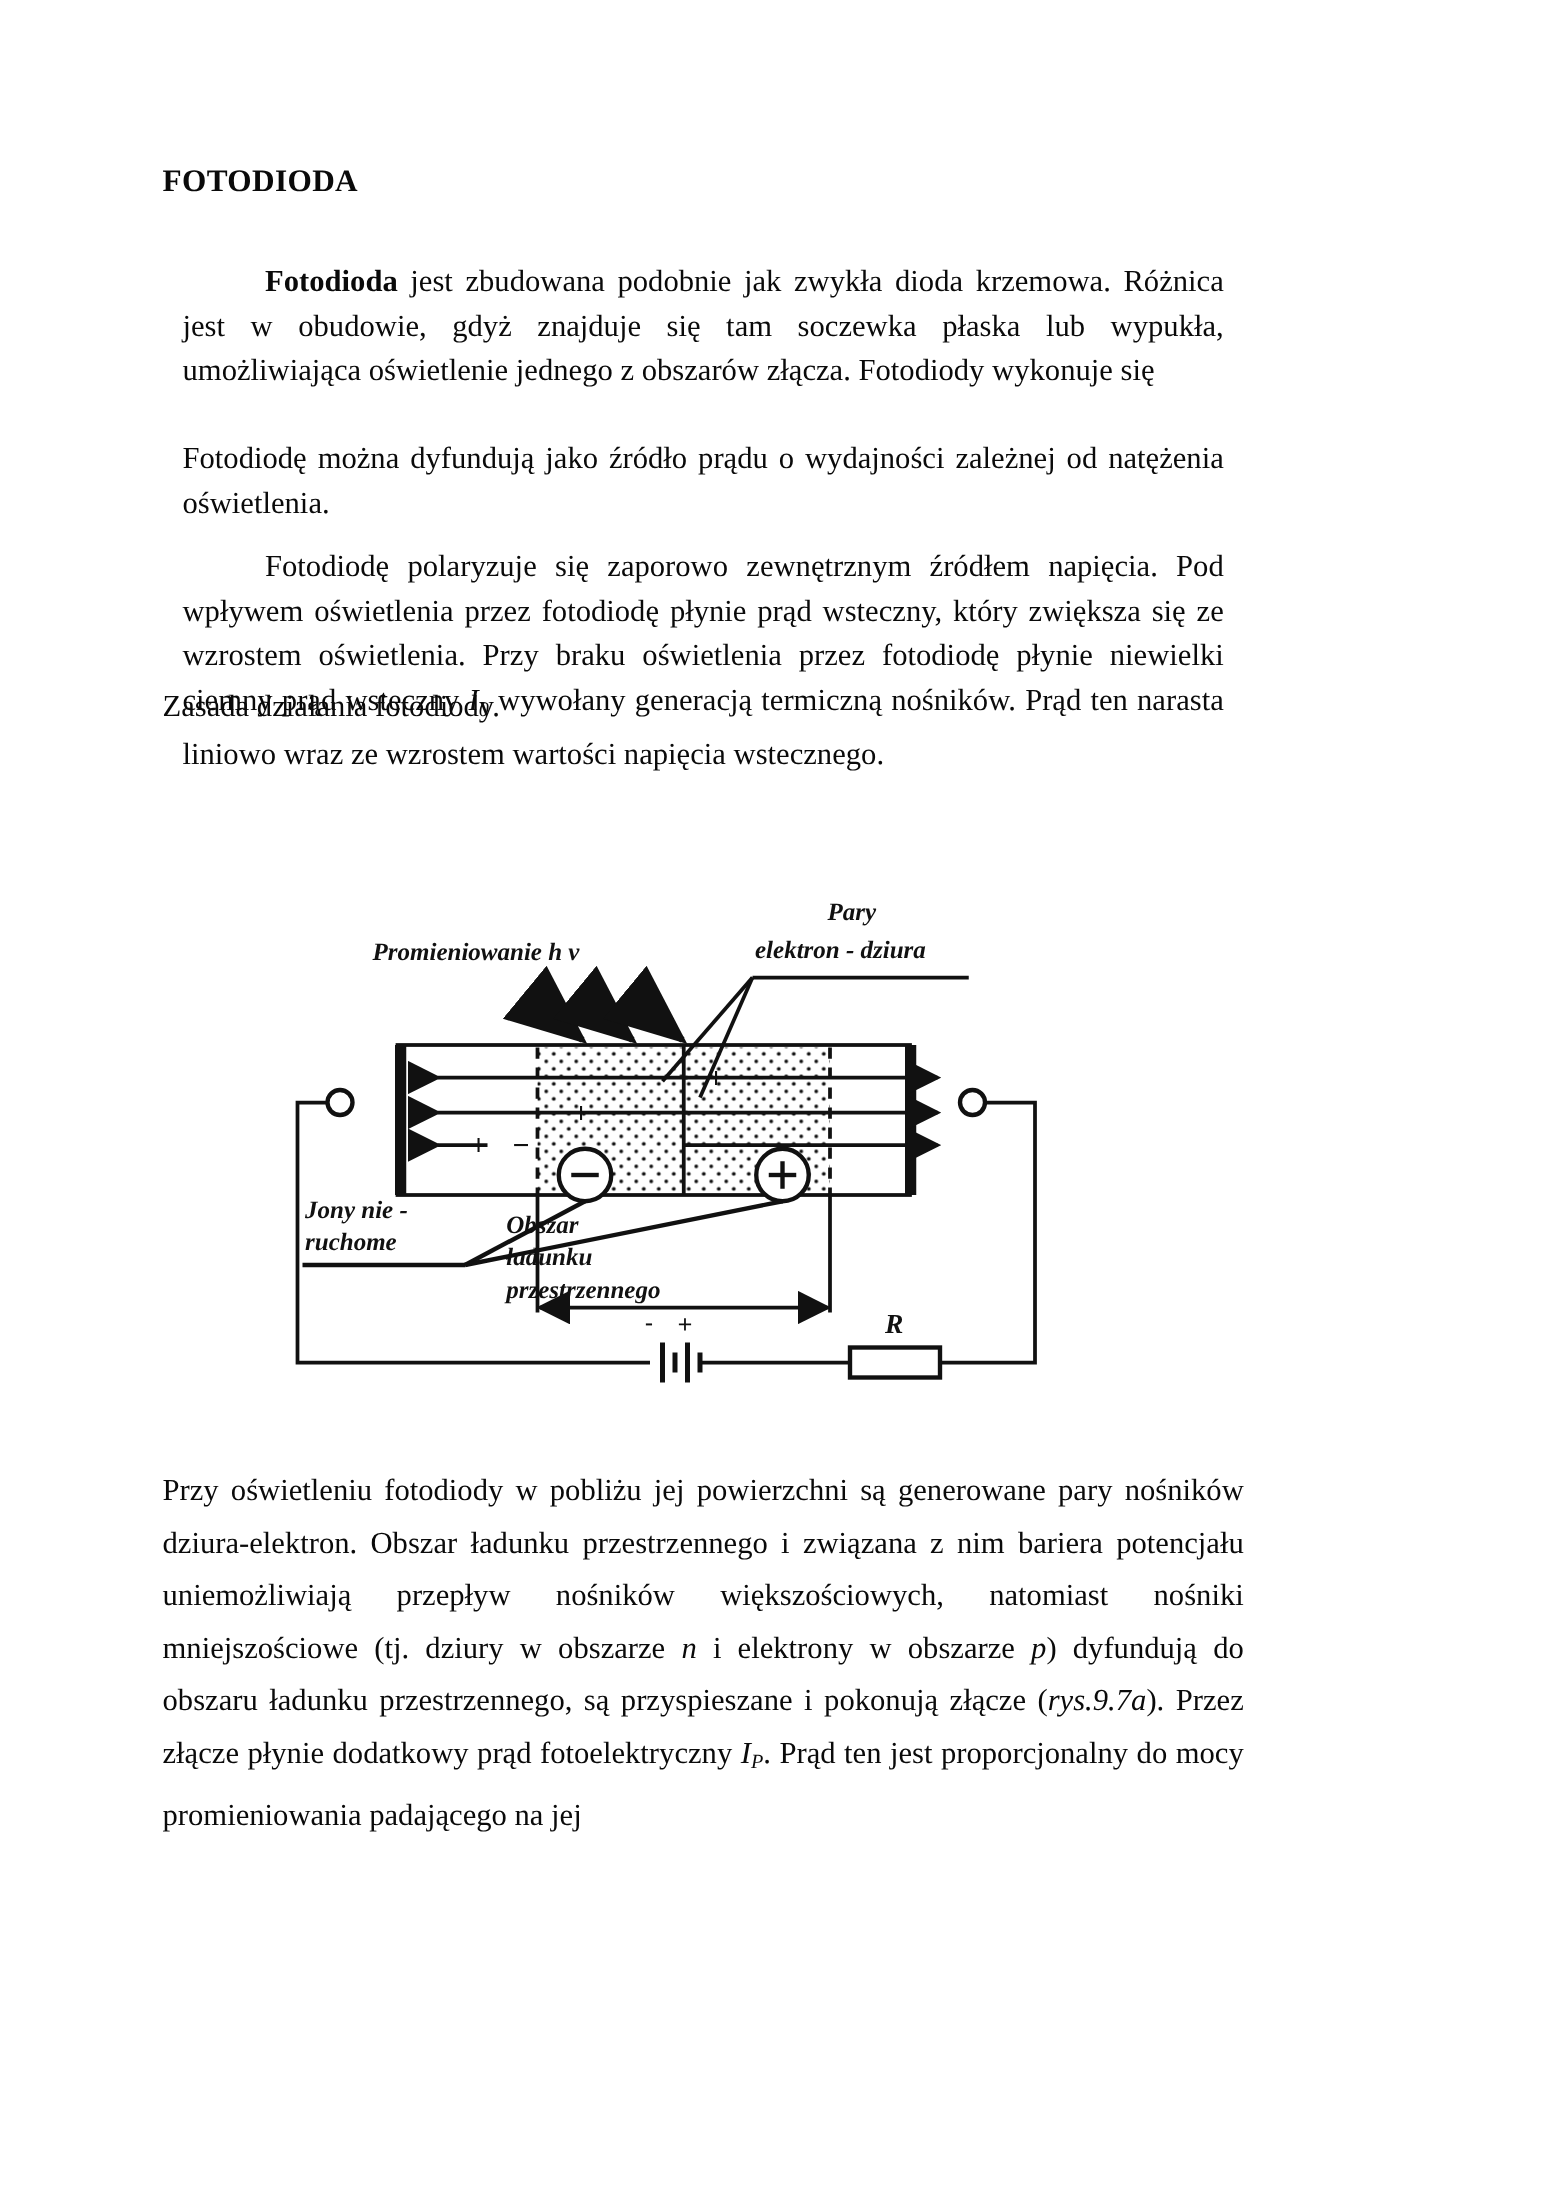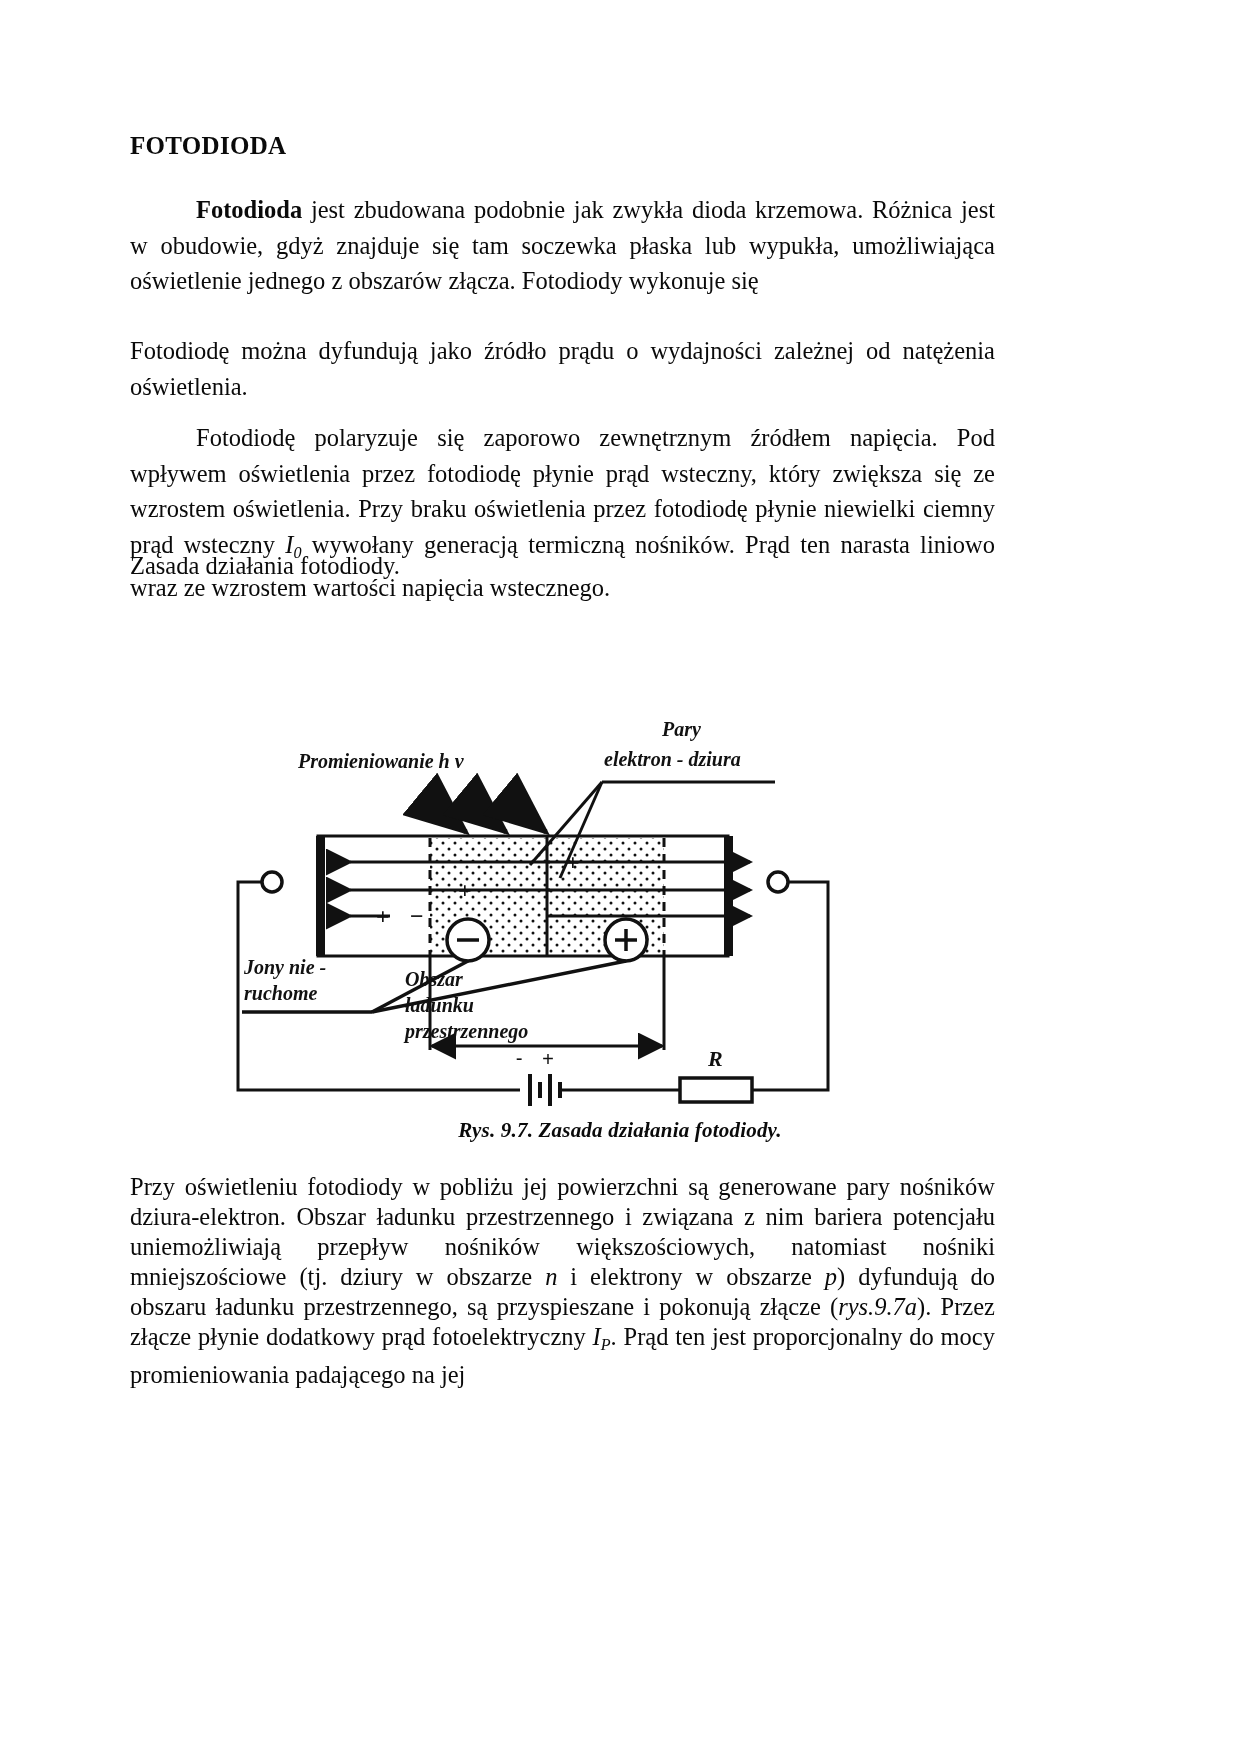--- a/index.html
+++ b/index.html
@@ -16,21 +16,21 @@
   .doc-title {
     position:absolute; left:130px; top:132px;
     font-size:25px; font-weight:bold; letter-spacing:0.3px;
   }
 
   .body-block {
     position:absolute; left:130px; width:865px;
     font-size:24.5px; line-height:35.5px;
     text-align:justify;
   }
-  .body-block p { margin:0; }
+  .body-block p { margin:16px; }
   .indent { text-indent:66px; }
   .nojust { text-align:left; }
   b.strong { font-weight:bold; }
   i.em { font-style:italic; }
   .sub { font-size:0.66em; vertical-align:-0.28em; font-style:italic; }
   .ital { font-style:italic; }
 
   .subheading {
     position:absolute; left:130px; top:552px;
     font-size:24.5px; font-weight:normal;
@@ -43,21 +43,21 @@
   }
   .fig-caption {
     position:absolute; left:0; top:1118px; width:1240px;
     text-align:center;
     font-size:21px; font-style:italic; font-weight:bold;
     letter-spacing:0.2px;
   }
 
   .tail-block {
     position:absolute; left:130px; top:1172px; width:865px;
-    font-size:24.5px; line-height:30px;
+    font-size:24.5px; line-height:42px;
     text-align:justify;
   }
   .tail-block p { margin:0; }
 </style>
 </head>
 <body>
 
 <div class="page">
 
   <div class="doc-title">FOTODIODA</div>
@@ -181,21 +181,20 @@
       <text x="175" y="296" font-family="Liberation Serif, serif" font-size="20" font-style="italic" font-weight="bold" fill="#111">Obszar</text>
       <text x="175" y="322" font-family="Liberation Serif, serif" font-size="20" font-style="italic" font-weight="bold" fill="#111">ładunku</text>
       <text x="175" y="348" font-family="Liberation Serif, serif" font-size="20" font-style="italic" font-weight="bold" fill="#111">przestrzennego</text>
 
       <line x1="200" y1="266" x2="200" y2="360" stroke="#111" stroke-width="3"></line>
       <line x1="434" y1="266" x2="434" y2="360" stroke="#111" stroke-width="3"></line>
       <line x1="202" y1="356" x2="432" y2="356" stroke="#111" stroke-width="3" marker-start="url(#ahL)" marker-end="url(#ah)"></line>
     </svg>
   </div>
 
-  <div class="fig-caption">Rys. 9.7. Zasada działania fotodiody.</div>
 
   <div class="tail-block">
     <p>
       <span>Przy oświetleniu fotodiody w pobliżu jej powierzchni są generowane pary nośników dziura-elektron. Obszar ładunku przestrzennego i związana z nim bariera potencjału uniemożliwiają przepływ  nośników większościowych, natomiast nośniki mniejszościowe (tj. dziury w obszarze </span><i class="em">n</i><span> i elektrony w obszarze </span><i class="em">p</i><span>) dyfundują do obszaru ładunku przestrzennego, są przyspieszane i pokonują złącze (</span><i class="em">rys.9.7a</i><span>). Przez złącze płynie dodatkowy prąd fotoelektryczny </span><i class="ital">I</i><span class="sub">P</span><span>. Prąd ten jest proporcjonalny do mocy promieniowania padającego na jej</span>
     </p>
   </div>
 
 </div>
 
 </body></html>

